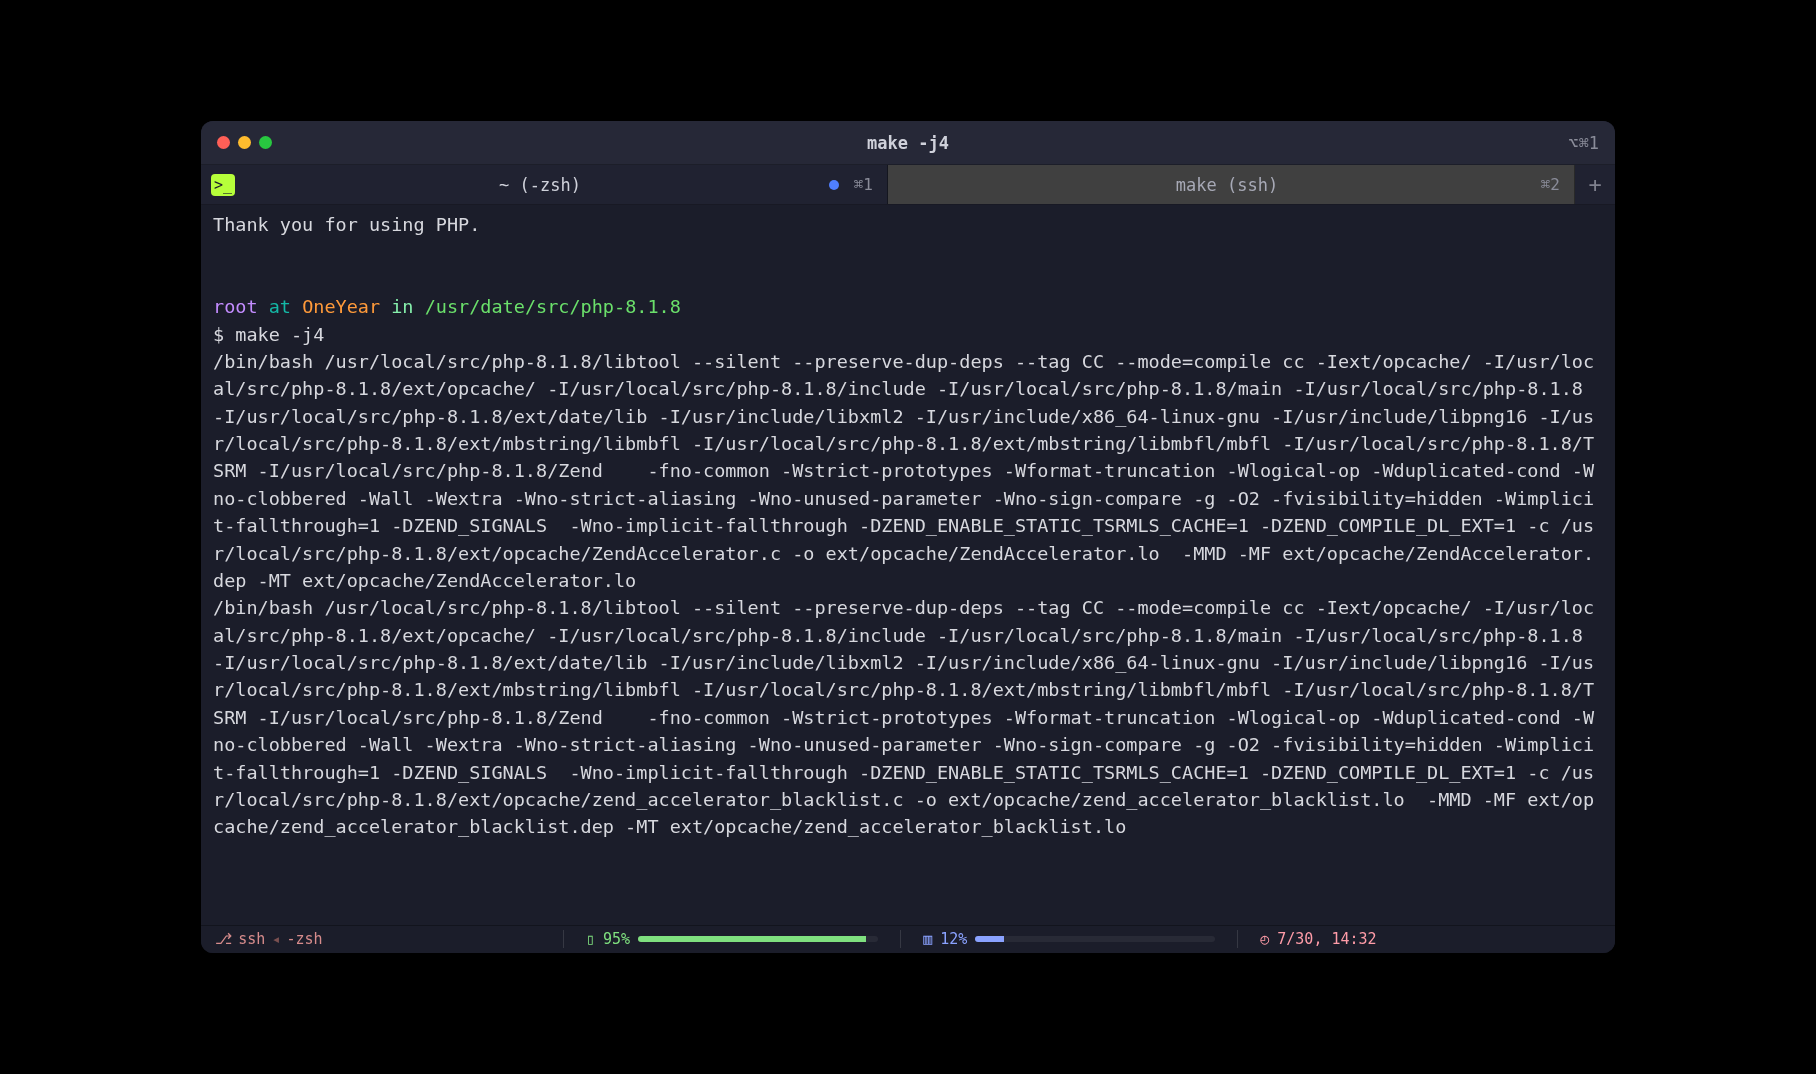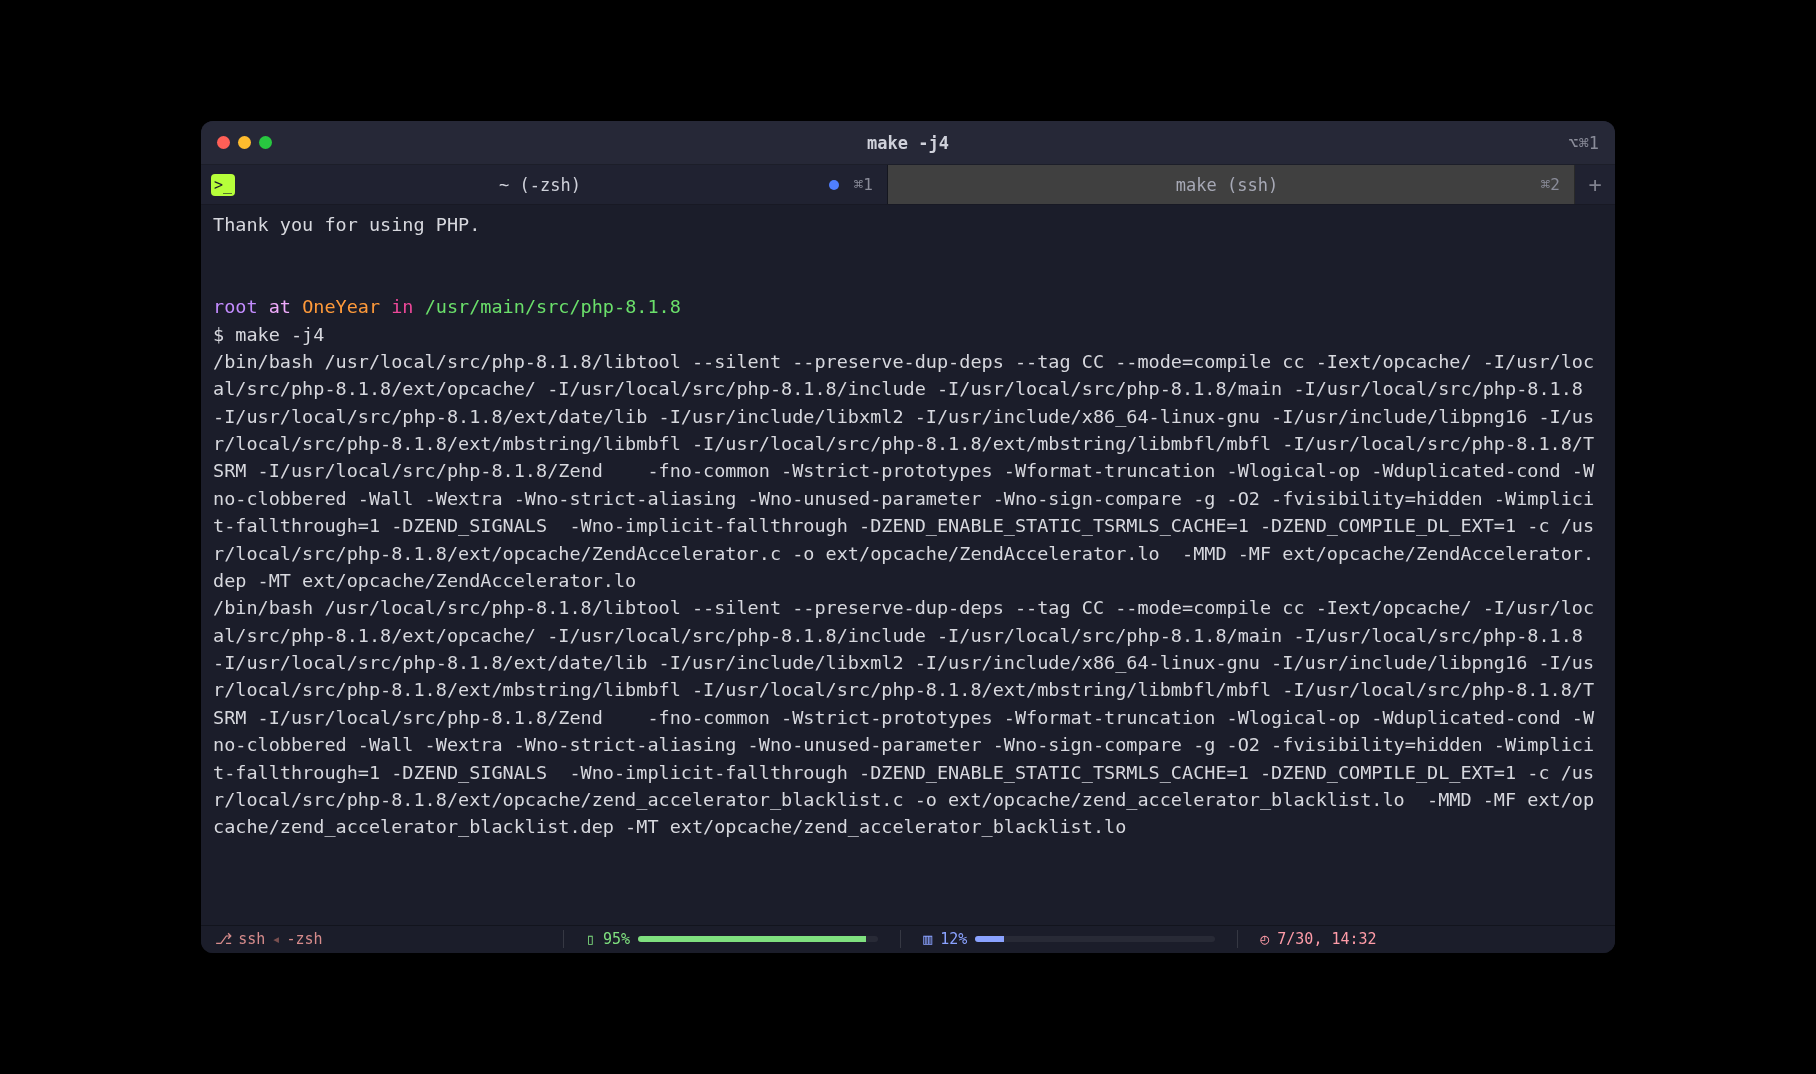--- a/index.html
+++ b/index.html
@@ -68,23 +68,23 @@
   .newtab {
     width: 40px; display: flex; align-items: center; justify-content: center;
     color: #7f818e; cursor: pointer; font-size: 22px;
   }
   .terminal {
     flex: 1; padding: 6px 12px 0 12px; color: #d7d8de;
     line-height: 1.48; overflow: hidden; white-space: pre-wrap;
     word-break: break-all; font-size: 18.5px;
   }
   .prompt-user { color: #c38cff; }
-  .prompt-at   { color: #f0abfc; margin-top: 44px; }
+  .prompt-at   { color: #14b8a6; margin-top: 44px; }
   .prompt-host { color: #ff9a3a; }
-  .prompt-in   { color: #ec4899; }
+  .prompt-in   { color: #86efac; }
   .prompt-path { color: #6be06b; }
   .statusbar {
     height: 28px; background: #1b1d2a; border-top: 1px solid rgba(0,0,0,0.3);
     display: flex; align-items: center; font-size: 15px; color: #d78c8c;
     padding: 0 14px 2px 14px; gap: 8px; flex-shrink: 0;
   }
   .sb-left { display: flex; align-items: center; gap: 6px; flex: 0 0 340px; }
   .sb-sep  { color: #7a5050; }
   .sb-mid  { flex: 1; display: flex; align-items: center; gap: 22px; }
   .sb-seg  { display: flex; align-items: center; gap: 8px; color: #7fe07f; }
@@ -124,21 +124,21 @@
     <div class="tab inactive">
       <span class="tab-label">make (ssh)</span>
       <span class="tab-shortcut">⌘2</span>
     </div>
     <div class="newtab">+</div>
   </div>
 
   <div class="terminal"><span>Thank you for using PHP.</span>
 
 
-<span class="prompt-user">root</span> <span class="prompt-at">at</span> <span class="prompt-host">OneYear</span> <span class="prompt-in">in</span> <span class="prompt-path">/usr/main/src/php-8.1.8</span>
+<span class="prompt-user">root</span> <span class="prompt-at">at</span> <span class="prompt-host">OneYear</span> <span class="prompt-in">in</span> <span class="prompt-path">/usr/date/src/php-8.1.8</span>
 <span>$</span> <span>make -j4</span>
 <span>/bin/bash /usr/local/src/php-8.1.8/libtool --silent --preserve-dup-deps --tag CC --mode=compile cc -Iext/opcache/ -I/usr/local/src/php-8.1.8/ext/opcache/ -I/usr/local/src/php-8.1.8/include -I/usr/local/src/php-8.1.8/main -I/usr/local/src/php-8.1.8 -I/usr/local/src/php-8.1.8/ext/date/lib -I/usr/include/libxml2 -I/usr/include/x86_64-linux-gnu -I/usr/include/libpng16 -I/usr/local/src/php-8.1.8/ext/mbstring/libmbfl -I/usr/local/src/php-8.1.8/ext/mbstring/libmbfl/mbfl -I/usr/local/src/php-8.1.8/TSRM -I/usr/local/src/php-8.1.8/Zend    -fno-common -Wstrict-prototypes -Wformat-truncation -Wlogical-op -Wduplicated-cond -Wno-clobbered -Wall -Wextra -Wno-strict-aliasing -Wno-unused-parameter -Wno-sign-compare -g -O2 -fvisibility=hidden -Wimplicit-fallthrough=1 -DZEND_SIGNALS  -Wno-implicit-fallthrough -DZEND_ENABLE_STATIC_TSRMLS_CACHE=1 -DZEND_COMPILE_DL_EXT=1 -c /usr/local/src/php-8.1.8/ext/opcache/ZendAccelerator.c -o ext/opcache/ZendAccelerator.lo  -MMD -MF ext/opcache/ZendAccelerator.dep -MT ext/opcache/ZendAccelerator.lo</span>
 <span>/bin/bash /usr/local/src/php-8.1.8/libtool --silent --preserve-dup-deps --tag CC --mode=compile cc -Iext/opcache/ -I/usr/local/src/php-8.1.8/ext/opcache/ -I/usr/local/src/php-8.1.8/include -I/usr/local/src/php-8.1.8/main -I/usr/local/src/php-8.1.8 -I/usr/local/src/php-8.1.8/ext/date/lib -I/usr/include/libxml2 -I/usr/include/x86_64-linux-gnu -I/usr/include/libpng16 -I/usr/local/src/php-8.1.8/ext/mbstring/libmbfl -I/usr/local/src/php-8.1.8/ext/mbstring/libmbfl/mbfl -I/usr/local/src/php-8.1.8/TSRM -I/usr/local/src/php-8.1.8/Zend    -fno-common -Wstrict-prototypes -Wformat-truncation -Wlogical-op -Wduplicated-cond -Wno-clobbered -Wall -Wextra -Wno-strict-aliasing -Wno-unused-parameter -Wno-sign-compare -g -O2 -fvisibility=hidden -Wimplicit-fallthrough=1 -DZEND_SIGNALS  -Wno-implicit-fallthrough -DZEND_ENABLE_STATIC_TSRMLS_CACHE=1 -DZEND_COMPILE_DL_EXT=1 -c /usr/local/src/php-8.1.8/ext/opcache/zend_accelerator_blacklist.c -o ext/opcache/zend_accelerator_blacklist.lo  -MMD -MF ext/opcache/zend_accelerator_blacklist.dep -MT ext/opcache/zend_accelerator_blacklist.lo</span></div>
 
   <div class="statusbar">
     <div class="sb-left">
       <span>⎇</span>
       <span>ssh</span>
       <span class="sb-sep">◂</span>
       <span>-zsh</span>

